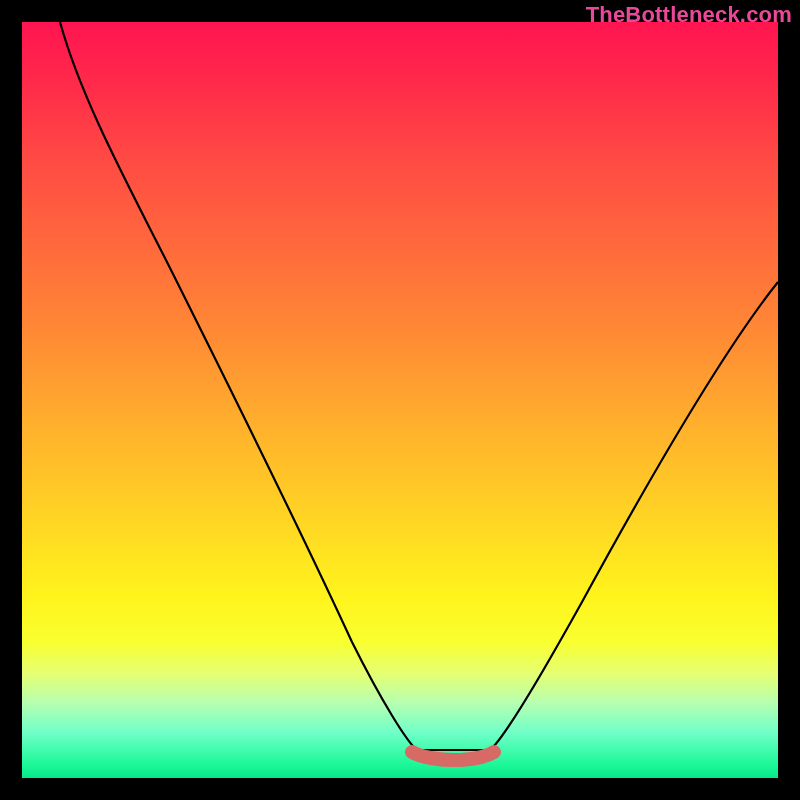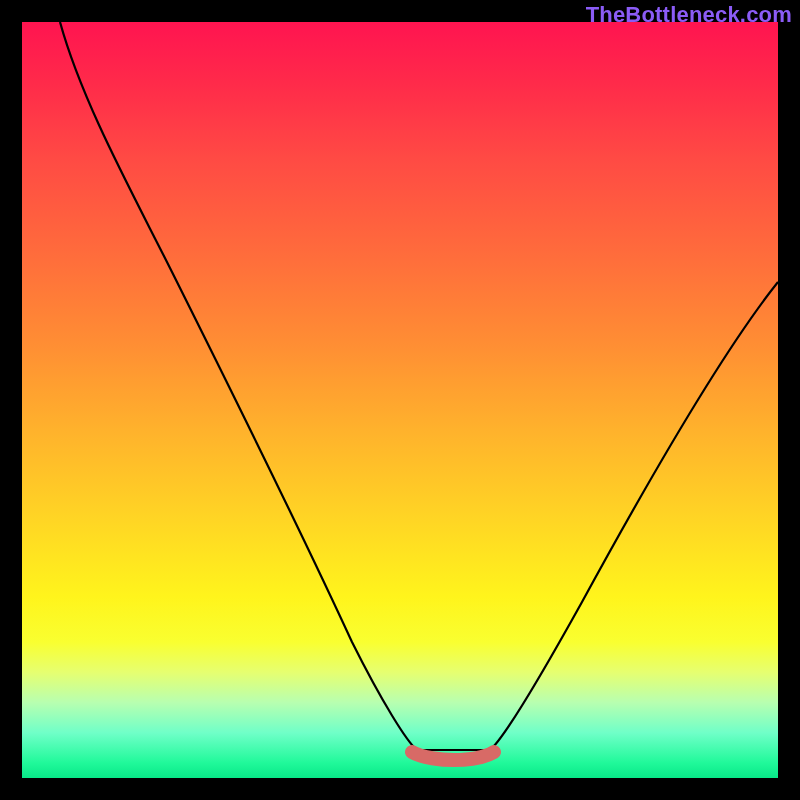--- a/index.html
+++ b/index.html
@@ -39,21 +39,21 @@
       #b8ffb0 90%,
       #70ffc8 94%,
       #20f99a 98%,
       #08e888 100%
     );
   }
   .watermark {
     position: absolute;
     top: 2px;
     right: 8px;
-    color: #8b5cf6;
+    color: #ec4899;
     font-size: 22px;
     font-weight: 600;
     letter-spacing: 0.2px;
     z-index: 50;
   }
   svg.curve {
     position: absolute;
     left: 0;
     top: 0;
     width: 756px;

